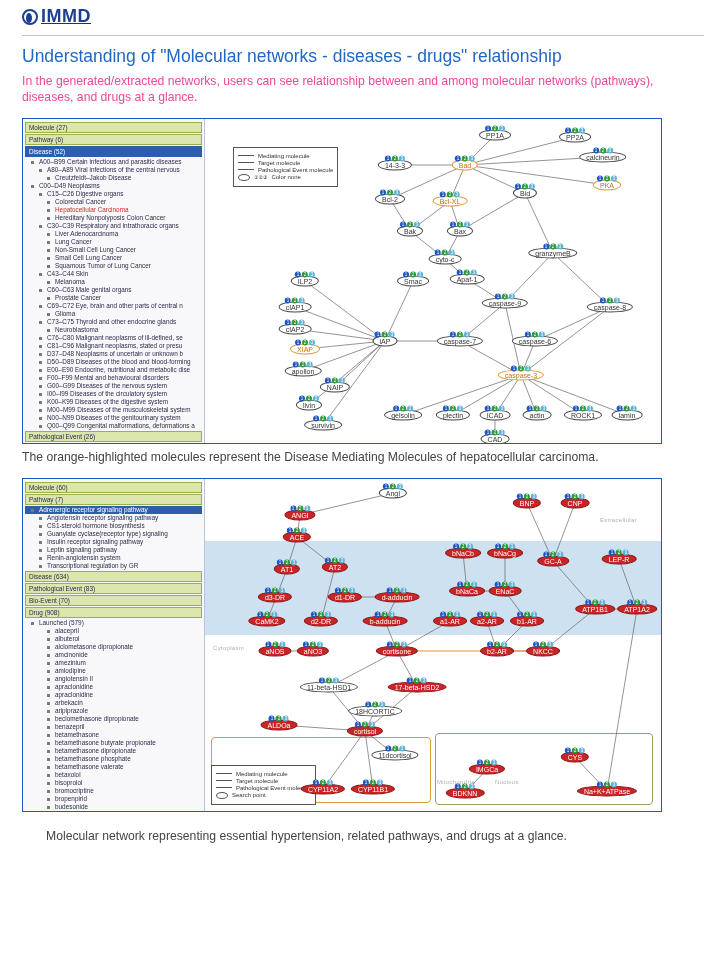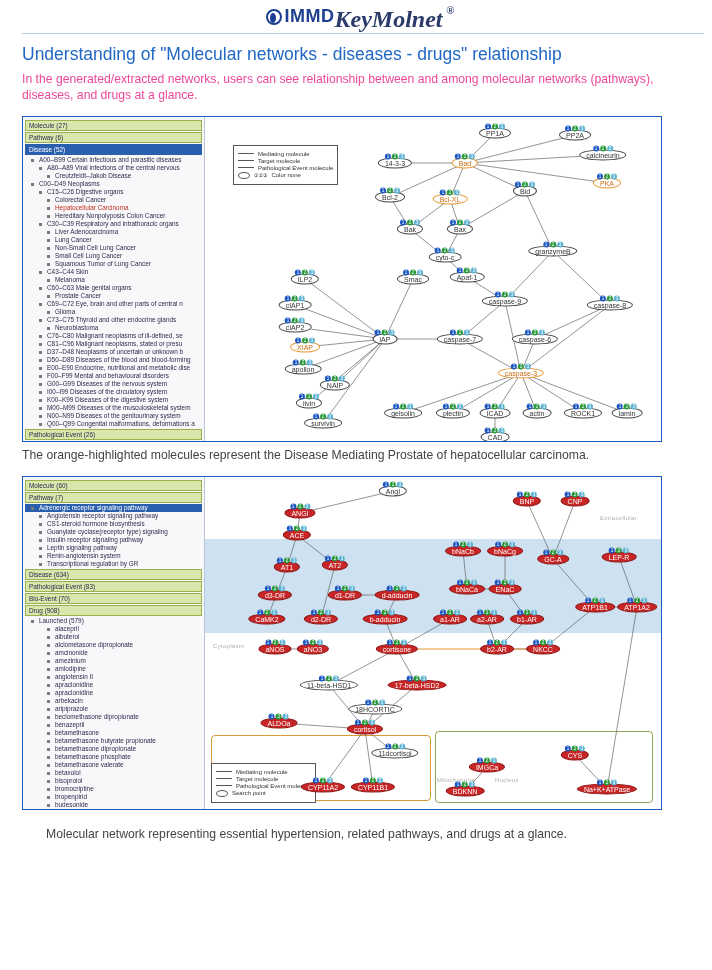--- a/index.html
+++ b/index.html
@@ -6,23 +6,25 @@
   body {
     width: 712px;
     background: #fff;
     font-family: Arial, Helvetica, sans-serif;
     font-size: 11.2px;
     color: #333;
     padding: 6px 8px 12px 22px;
   }
   .header {
     display: flex;
-    justify-content: center;
+    justify-content: space-between;
     align-items: flex-start;
+    margin-bottom: 8px;
     padding-right: 8px;
+    text-decoration: underline;
   }
   .logo-left {
     display: flex;
     align-items: center;
     gap: 3px;
   }
   .logo-circle {
     width: 16px; height: 16px;
     border-radius: 50%;
     border: 2px solid #1b3f91;
@@ -205,23 +207,20 @@
   }
   svg.wires .or { stroke: #e6952f; stroke-width:1;}
 </style>
 </head>
 <body>
 
 <div class="header">
   <div class="logo-left">
     <span class="logo-circle"></span>
     <span class="logo-left-text">IMMD</span>
-  </div>
-  <div class="logo-right">
-    <span>KeyMolnet</span><sup>®</sup>
   </div>
 </div>
 <hr class="divider">
 
 <h1>Understanding of "Molecular networks - diseases - drugs" relationship</h1>
 <p class="intro">In the generated/extracted networks, users can see relationship between and among molecular networks (pathways), diseases, and drugs at a glance.</p>
 
 <div class="figure fig1">
   <div class="tree-pane">
     <div class="tree-hdr">Molecule (27)</div>
@@ -507,21 +506,21 @@
             <span class="pip c">3</span>
           </div></div>
         <div class="node" style="left: 290px; top: 320px;">CAD<div class="pips">
             <span class="pip b">1</span>
             <span class="pip g">2</span>
             <span class="pip c">3</span>
           </div></div>
       </div>
   </div>
 </div>
-<p class="caption">The orange-highlighted molecules represent the Disease Mediating Prostate of hepatocellular carcinoma.</p>
+<p class="caption">The orange-highlighted molecules represent the Disease Mediating Molecules of hepatocellular carcinoma.</p>
 
 <div class="figure fig2">
   <div class="tree-pane">
     <div class="tree-hdr">Molecule (60)</div>
     <div class="tree-hdr">Pathway (7)</div>
     <div class="tree-item sel">Adrenergic receptor signaling pathway</div>
     <div id="f2-pathways">
         <div class="tree-item l2">Angiotensin receptor signaling pathway</div>
         <div class="tree-item l2">CS1-steroid hormone biosynthesis</div>
         <div class="tree-item l2">Guanylate cyclase(receptor type) signaling</div>

